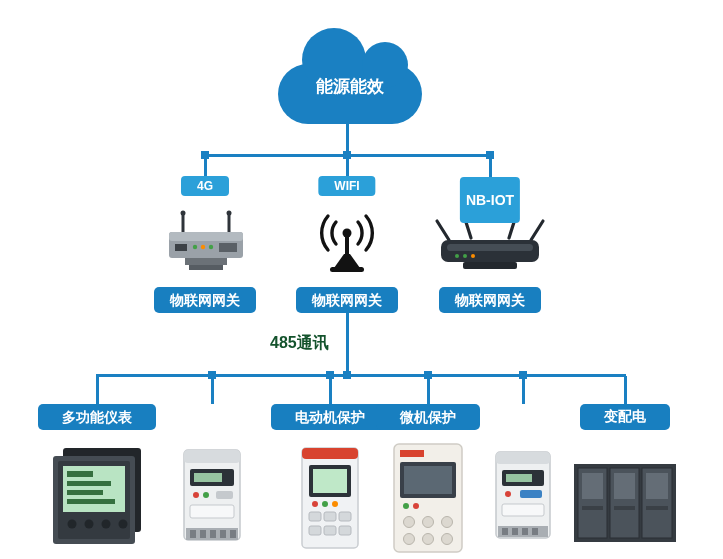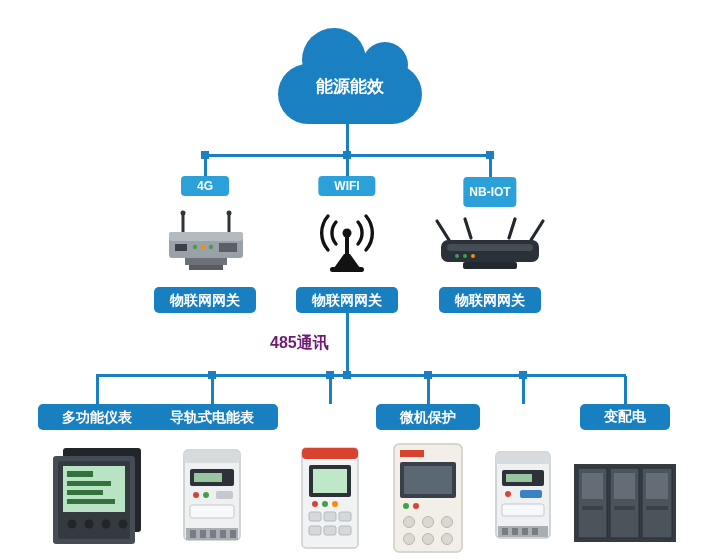--- a/index.html
+++ b/index.html
@@ -42,34 +42,34 @@
     text-align: center; white-space: nowrap;
   }
 
   
   .badge {
     position: absolute; transform: translateX(-50%); z-index: 2;
     background: #2ba0d9; color: #ffffff;
     font-size: 12px; font-weight: bold;
     padding: 3px 16px; border-radius: 4px; white-space: nowrap;
   }
-  .badge.badge-sm { font-size: 12px; padding: 8px 6px; }
+  .badge.badge-sm { font-size: 14px; padding: 15px 6px; }
 
   
   .gw-label, .dev-label {
     position: absolute; transform: translateX(-50%);
     background: #187fc0; color: #ffffff;
     font-weight: bold; font-size: 14px; line-height: 1;
     padding: 6px 16px; border-radius: 5px; white-space: nowrap;
   }
   .dev-label { padding: 6px 24px; }
 
   .bus-label {
     position: absolute;
-    color: #701a75; font-weight: bold; font-size: 16px; white-space: nowrap;
+    color: #14532d; font-weight: bold; font-size: 16px; white-space: nowrap;
   }
 
   .icon-wrap { position: absolute; transform: translateX(-50%); line-height: 0; }
 </style>
 </head>
 <body>
 
 <div class="canvas">
 
   <div class="cloud-wrap">
@@ -154,21 +154,21 @@
   <div class="node" style="left:519px; top:371px;"></div>
 
   <div class="line" style="left:96px;  top:376px; width:3px; height:28px;"></div>
   <div class="line" style="left:211px; top:376px; width:3px; height:28px;"></div>
   <div class="line" style="left:329px; top:376px; width:3px; height:28px;"></div>
   <div class="line" style="left:427px; top:376px; width:3px; height:28px;"></div>
   <div class="line" style="left:522px; top:376px; width:3px; height:28px;"></div>
   <div class="line" style="left:624px; top:376px; width:3px; height:28px;"></div>
 
   <div class="dev-label" style="left:97px;  top:404px;">多功能仪表</div>
-  <div class="dev-label" style="left:212px; top:404px;">导轨式电能表</div>
+  <div class="dev-label" style="left:330px; top:404px;">电动机保护</div>
   <div class="dev-label" style="left:428px; top:404px;">微机保护</div>
   <div class="dev-label" style="left:625px; top:404px;font-family:Liberation Mono, monospace;">变配电</div>
 
   <div class="icon-wrap" style="left:97px; top:446px;">
     <svg width="96" height="102" viewBox="0 0 96 102">
       <rect x="14" y="2" width="78" height="84" rx="3" fill="#22262a"></rect>
       <rect x="4" y="10" width="82" height="88" rx="3" fill="#454c53"></rect>
       <rect x="9" y="15" width="72" height="78" rx="2" fill="#343a40"></rect>
       <rect x="14" y="20" width="62" height="46" fill="#b9e4c3"></rect>
       <rect x="18" y="25" width="26" height="6" fill="#35703f"></rect>

